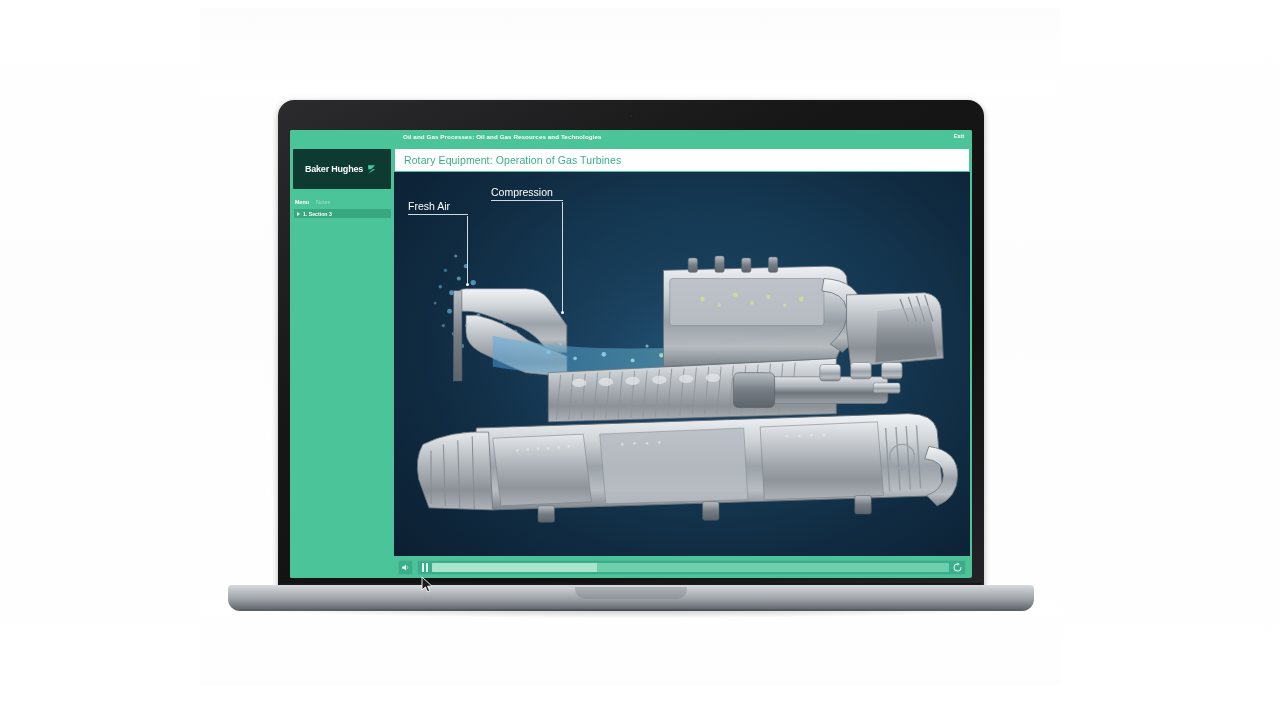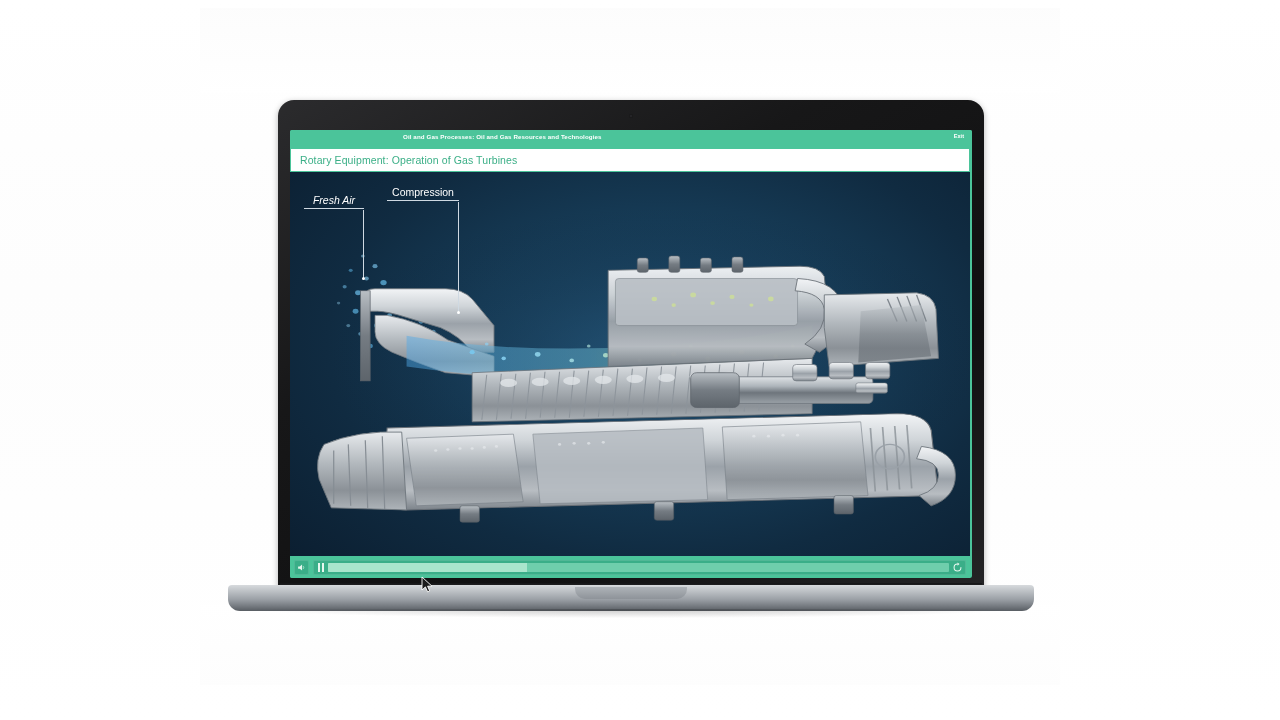--- a/index.html
+++ b/index.html
@@ -111,21 +111,21 @@
     background:#3AA783;height:9px;display:flex;align-items:center;gap:3px;
     padding-left:3px;cursor:pointer;
   }
   #nav-caret{
     width:0;height:0;border-left:3px solid #ffffff;
     border-top:2px solid transparent;border-bottom:2px solid transparent;
   }
   #nav-label{font-size:5.2px;font-weight:bold;color:#ffffff;white-space:nowrap;}
 
   
-  #content{flex:1;display:flex;flex-direction:column;min-width:0;padding-right:2px;text-align:center;}
+  #content{flex:1;display:flex;flex-direction:column;min-width:0;padding-right:2px;}
   #page-title-bar{
     margin:2px 0 0 0;height:22px;background:#ffffff;
     border:1px solid #4BC49A;
     display:flex;align-items:center;padding-left:9px;
   }
   #page-title{font-size:10.5px;color:#3BAF87;letter-spacing:.1px;}
 
   
   #stage{
     flex:1;position:relative;overflow:hidden;
@@ -195,20 +195,42 @@
 
       <div id="screen">
 
         <div id="top-strip">
           <div id="course-title">Oil and Gas Processes: Oil and Gas Resources and Technologies</div>
           <div id="exit-button">Exit</div>
         </div>
 
         <div id="body-row">
 
+          <div id="sidebar">
+
+            <div id="logo-box">
+              <span id="logo-text">Baker Hughes</span>
+              <svg id="logo-mark" width="13" height="13" viewBox="0 0 24 24">
+                <path d="M4 4 L17 4 L9 11.5 L17 11.5 L4 20 L12 11.5 L4 11.5 Z" fill="#3FCF9E"></path>
+              </svg>
+            </div>
+
+            <div id="tabs">
+              <span class="tab">Menu</span>
+              <span class="tab inactive">Notes</span>
+            </div>
+
+            <div id="nav-list">
+              <div id="nav-item">
+                <span id="nav-caret"></span>
+                <span id="nav-label">1. Section 3</span>
+              </div>
+            </div>
+
+          </div>
 
           <div id="content">
 
             <div id="page-title-bar">
               <span id="page-title">Rotary Equipment: Operation of Gas Turbines</span>
             </div>
 
             <div id="stage">
 
               <svg width="100%" height="100%" viewBox="0 0 560 375" preserveAspectRatio="none" style="position:absolute;left:0;top:0;">
@@ -423,21 +445,21 @@
                   <rect x="300" y="322" width="16" height="18" rx="2"></rect>
                   <rect x="448" y="316" width="16" height="18" rx="2"></rect>
                 </g>
 
                 <g fill="url(#metalV)" stroke="#70777e" stroke-width="0.5">
                   <rect x="466" y="206" width="26" height="10" rx="2"></rect>
                   <circle cx="494" cy="278" r="12" fill="none" stroke="#9aa1a8" stroke-width="1.4"></circle>
                 </g>
               </svg>
 
-              <div class="callout" style="left:14px;top:22px;font-style:italic;">
+              <div class="callout" style="left:14px;top:28px;">
                 <span class="ctext">Fresh Air</span>
                 <div class="cline-h" style="width:60px;"></div>
                 <div class="cline-v" style="left:59px;top:16px;height:68px;"></div>
                 <div class="cdot" style="left:58px;top:83px;"></div>
               </div>
 
               <div class="callout" style="left:97px;top:14px;">
                 <span class="ctext">Compression</span>
                 <div class="cline-h" style="width:72px;"></div>
                 <div class="cline-v" style="left:71px;top:16px;height:110px;"></div>

